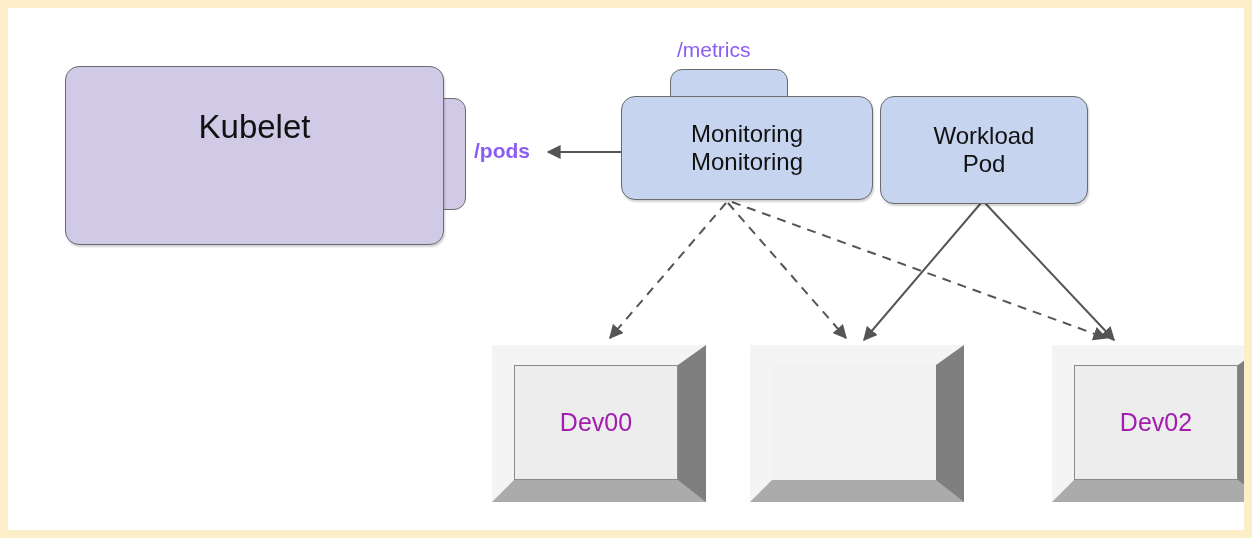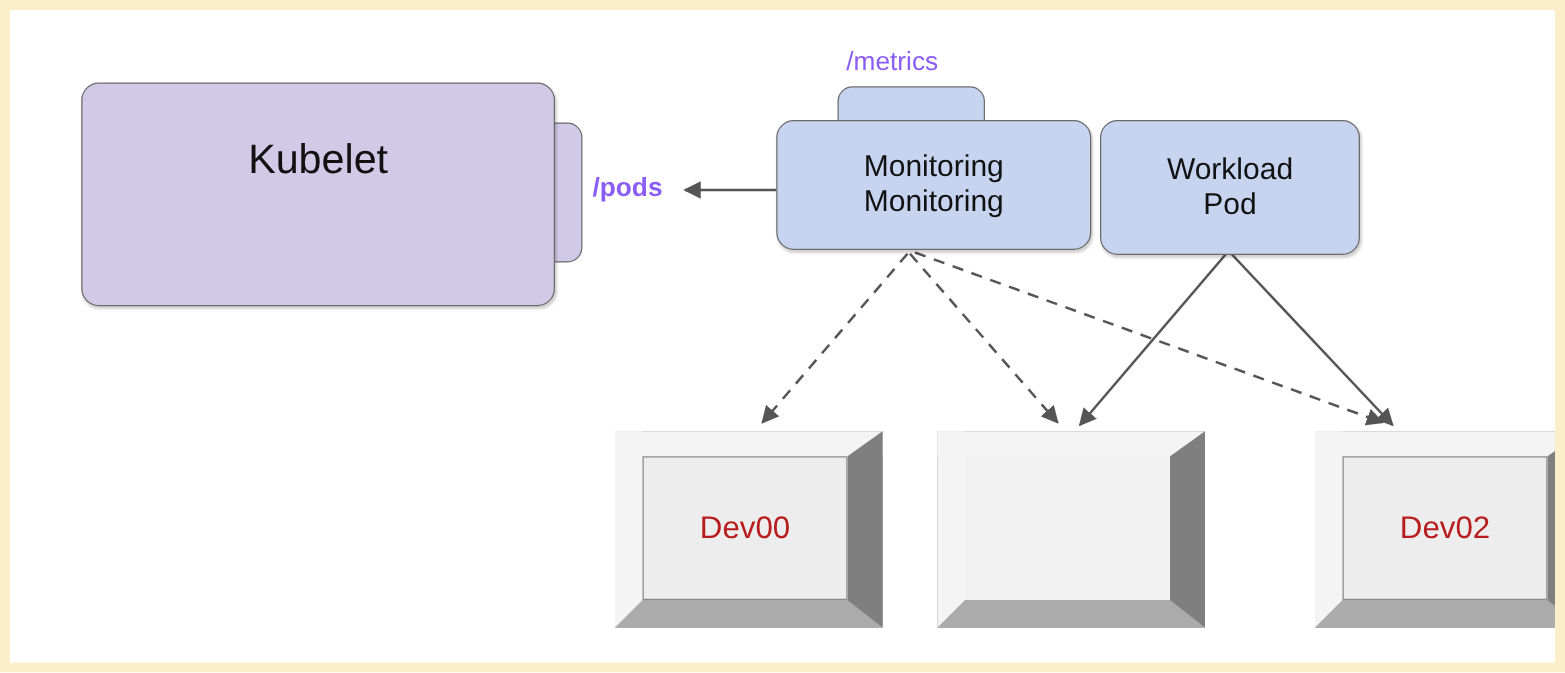--- a/index.html
+++ b/index.html
@@ -121,21 +121,21 @@
     left: 22px; top: 20px; right: 28px; bottom: 22px;
     background: #ededed;
     border: 1px solid #8a8a8a;
     box-sizing: border-box;
     display: flex;
     align-items: center;
     justify-content: center;
   }
   .device .device-label {
     font-size: 25px;
-    color: #b91c1c;
+    color: #a21caf;
   }
   #device-0 { left: 484px; }
   #device-1 { left: 742px; }
   #device-2 { left: 1044px; }
 </style>
 </head>
 <body>
 
 <div id="canvas">
 

